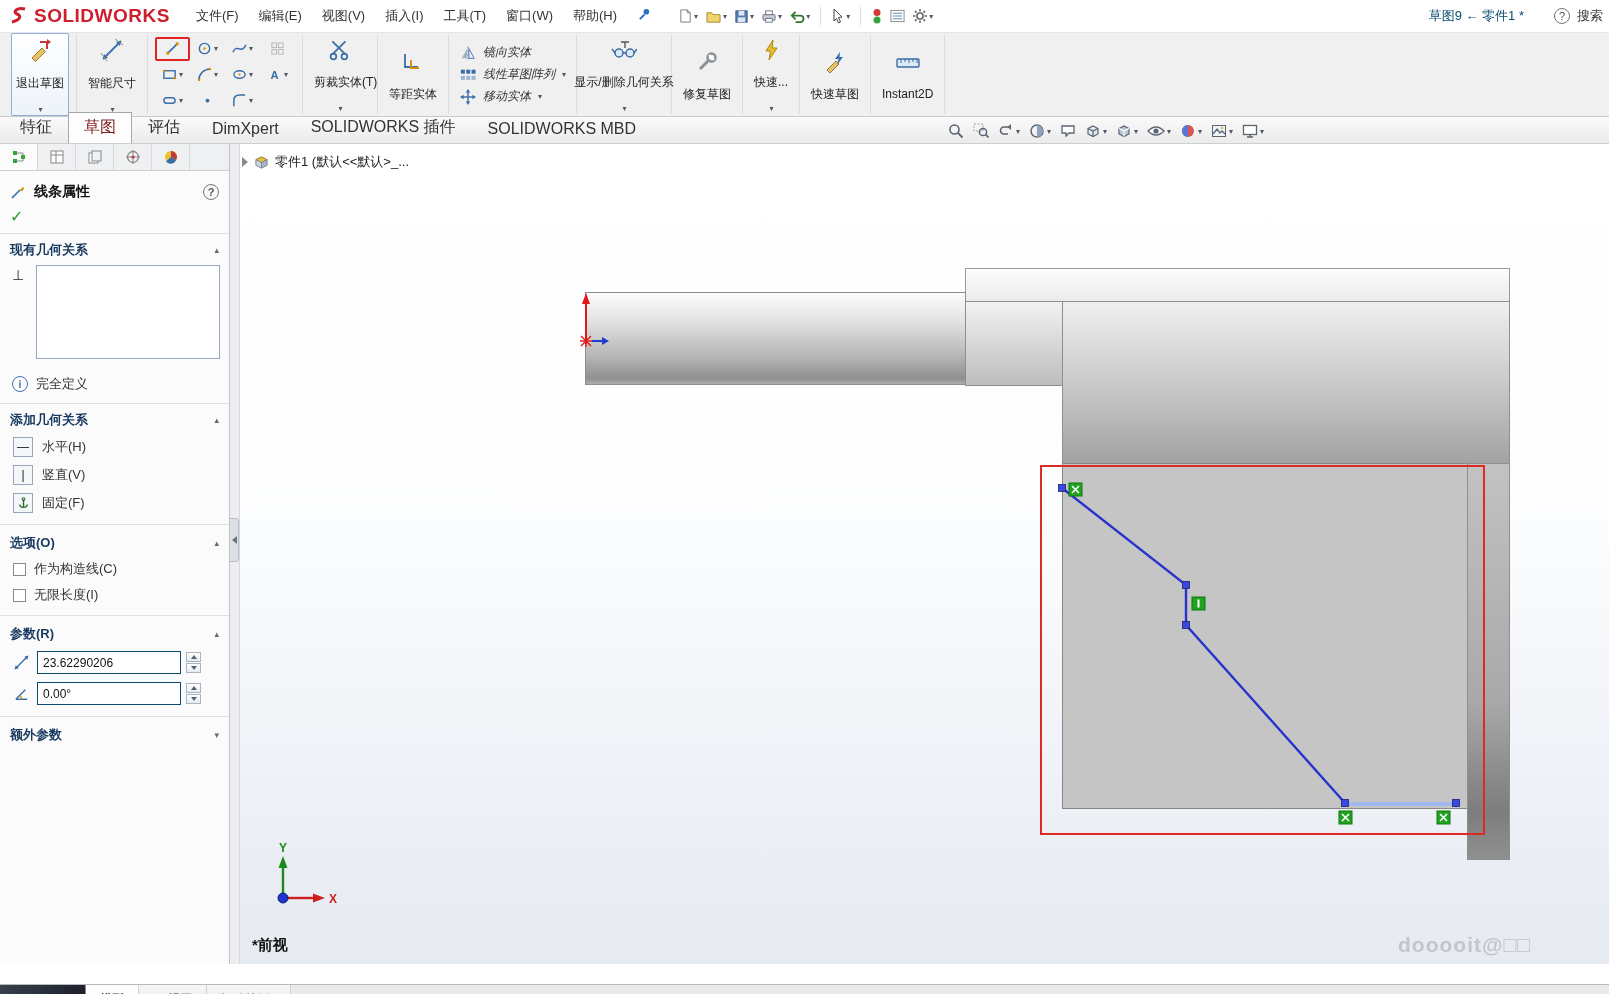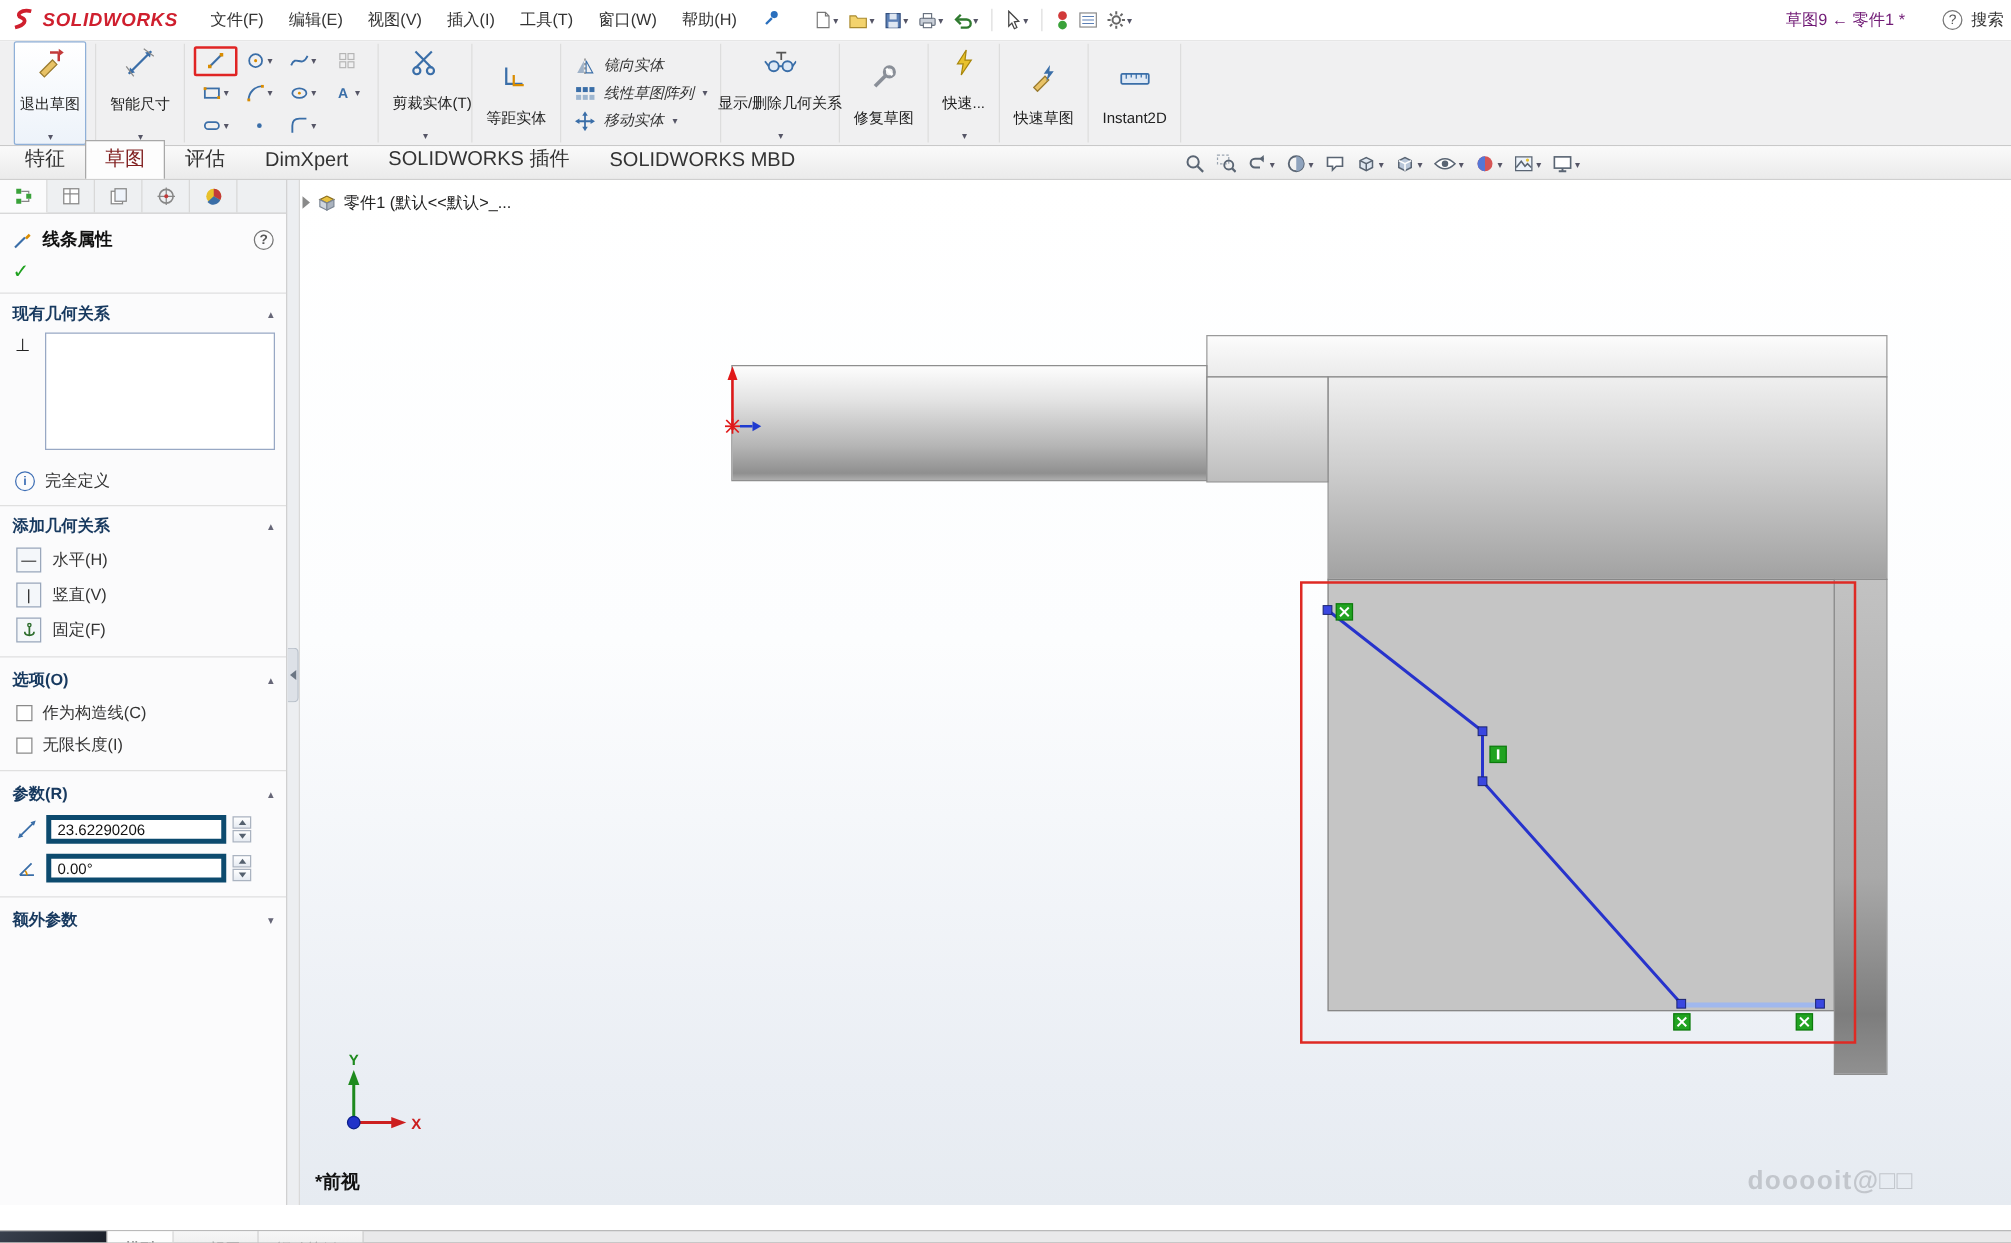--- a/index.html
+++ b/index.html
@@ -5,28 +5,28 @@
   * { margin:0; padding:0; box-sizing:border-box; }
   html,body { background:#888; }
   body { font-family:"Liberation Sans","DejaVu Sans",sans-serif; }
   #app { position:relative; width:1609px; height:994px; background:#fff; overflow:hidden;
          font-size:13px; color:#333; }
 
   
   .menubar { height:33px; display:flex; align-items:center; background:#fff; padding:0 6px 0 8px;
              border-bottom:1px solid #e6e6e6; }
   .logo { display:flex; align-items:center; gap:4px; margin-right:16px; }
-  .logo-text { color:#cf1f2e; font-weight:bold; font-style:italic; font-size:15px; letter-spacing:.5px; }
+  .logo-text { color:#cf1f2e; font-weight:bold; font-size:19px; letter-spacing:.5px; }
   .menu-item { padding:6px 10px; cursor:default; }
   .pin { margin-left:10px; }
   .qtb { display:flex; align-items:center; gap:3px; margin-left:24px; }
   .qtb .btn { display:flex; align-items:center; padding:3px 2px; border-radius:2px; }
   .dd { font-size:8px; color:#556; margin-left:1px; }
   .vsep { width:1px; height:18px; background:#ddd; margin:0 5px; }
-  .doc-title { margin-left:auto; color:#701a75; white-space:nowrap; }
+  .doc-title { margin-left:auto; color:#0c4a6e; white-space:nowrap; }
   .help-search { display:flex; align-items:center; gap:7px; margin-left:30px; white-space:nowrap; }
   .help-circle { width:16px; height:16px; border:1px solid #777; border-radius:50%; color:#555;
                  font-size:11px; display:flex; align-items:center; justify-content:center; }
 
   
   .ribbon { height:84px; background:#f0f0f1; display:flex; align-items:stretch;
             padding:2px 2px 2px 4px; border-bottom:1px solid #c9c9c9; }
   .rgroup { display:flex; align-items:center; padding:0 7px; border-right:1px solid #dddddd; gap:5px; }
   .bigbtn { display:flex; flex-direction:column; align-items:center; justify-content:flex-start;
             padding:3px 4px 1px; gap:14px; font-size:12px; color:#222; text-align:center;
@@ -70,21 +70,21 @@
                 border-bottom:1px solid #e0e0e0; }
   .info-i { width:16px; height:16px; border-radius:50%; border:1px solid #3f6fb5; color:#3f6fb5;
             font-size:10px; font-weight:bold; display:flex; align-items:center; justify-content:center; }
   .add-row { display:flex; align-items:center; gap:9px; padding:4px 13px; }
   .mini-ic { width:20px; height:20px; border:1px solid #9aa7bb; background:#f4f7fa; display:flex;
              align-items:center; justify-content:center; font-size:12px; color:#222; flex:0 0 auto; }
   .opt-row { display:flex; align-items:center; gap:8px; padding:4px 13px; }
   .cb { width:13px; height:13px; border:1px solid #8a8a8a; background:#fff; flex:0 0 auto; }
   .param-row { display:flex; align-items:center; gap:5px; padding:4px 6px 4px 10px; }
   .p-ic { width:22px; height:20px; display:flex; align-items:center; justify-content:center; flex:0 0 auto; }
-  .p-input { width:144px; height:23px; border:4px solid #0c4a6e; font-size:12px; padding:0 5px;
+  .p-input { width:144px; height:23px; border:1px solid #0c4a6e; font-size:12px; padding:0 5px;
              font-family:inherit; background:#fff; color:#111; }
   .spin { display:flex; flex-direction:column; gap:1px; }
   .sb { width:15px; height:10px; border:1px solid #aab3c0; display:flex; align-items:center;
         justify-content:center; background:linear-gradient(#fff,#e6ebf2); }
   .tri-up { width:0; height:0; border-left:3px solid transparent; border-right:3px solid transparent;
             border-bottom:4px solid #55616f; }
   .tri-down { width:0; height:0; border-left:3px solid transparent; border-right:3px solid transparent;
               border-top:4px solid #55616f; }
   .pm-div { height:1px; background:#e0e0e0; margin:7px 0 2px; }
 

